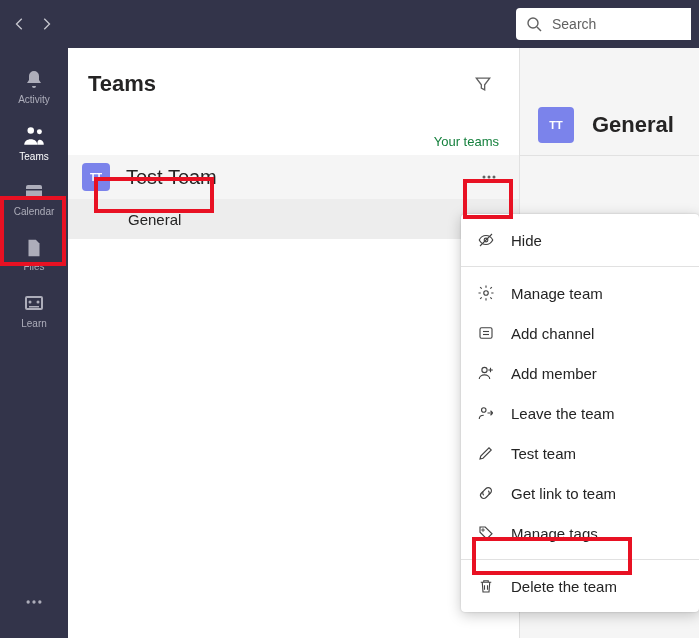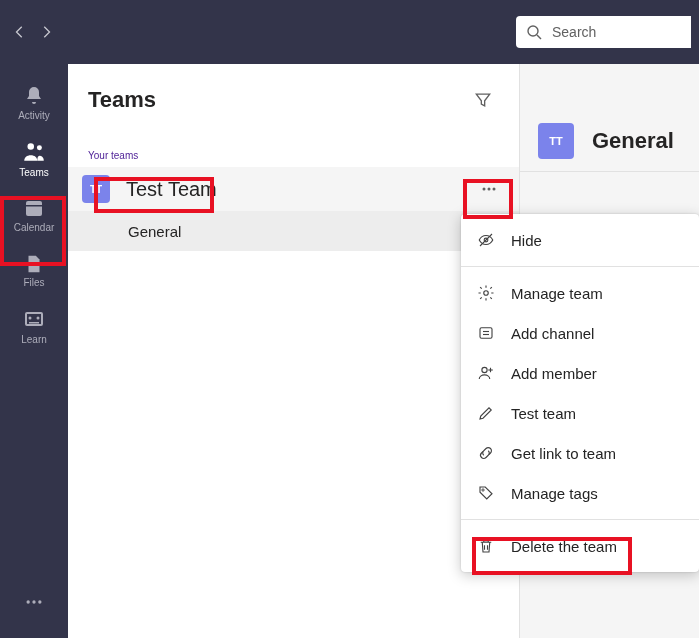--- a/index.html
+++ b/index.html
@@ -1,39 +1,39 @@
 <!DOCTYPE html>
 <html><head>
   <meta charset="utf-8">
   <style>
     * { margin:0; padding:0; box-sizing:border-box; font-family:"Segoe UI",-apple-system,BlinkMacSystemFont,sans-serif; }
     html,body{width:699px;height:638px;overflow:hidden;background:#fff;}
     .root{display:flex;flex-direction:column;width:699px;height:638px;}
     
-    .titlebar{height:64px;background:#33344A;display:flex;align-items:center;padding:0 8px;}
+    .titlebar{height:48px;background:#33344A;display:flex;align-items:center;padding:0 8px;}
     .nav-arrow{width:24px;height:24px;display:flex;align-items:center;justify-content:center;color:#c8c8d0;border-radius:4px;margin-right:2px;}
     .titlebar-spacer{flex:1;}
     .searchbar{width:175px;height:32px;background:#fff;border-radius:4px 0 0 4px;display:flex;align-items:center;padding:0 10px;color:#616161;}
     .searchbar svg{margin-right:10px;}
     .searchbar-text{font-size:14px;color:#616161;}
     
     .main{flex:1;display:flex;min-height:0;}
     
     .rail{width:68px;background:#33344A;display:flex;flex-direction:column;align-items:center;padding-top:10px;position:relative;}
     .rail-item{width:80px;height:56px;display:flex;flex-direction:column;align-items:center;justify-content:center;color:#adadba;font-size:10px;cursor:pointer;}
     .rail-item.selected{color:#fff;}
     .rail-item .rail-label{margin-top:2px;}
     .rail-item svg{display:block;}
     .rail-more{width:68px;height:48px;display:flex;align-items:center;justify-content:center;color:#adadba;}
     
     .panel{width:452px;background:#fff;border-right:1px solid #e1e1e1;display:flex;flex-direction:column;position:relative;}
     .panel-header{height:72px;display:flex;align-items:center;justify-content:space-between;padding:0 20px;}
     .panel-title{font-size:22px;font-weight:700;color:#252424;}
     .filter-btn{color:#616161;display:flex;align-items:center;justify-content:center;width:32px;height:32px;}
-    .section-label{font-size:10px;color:#4c1d95;padding:14px 20px 6px;}
+    .section-label{font-size:13px;color:#15803d;padding:14px 20px 6px;text-align:right;}
     .team-row{height:44px;display:flex;align-items:center;padding:0 14px;background:#f5f5f5;}
     .team-avatar{width:28px;height:28px;background:#7b83eb;border-radius:4px;display:flex;align-items:center;justify-content:center;color:#fff;font-size:10px;font-weight:600;}
     .team-name{margin-left:16px;font-size:20px;color:#252424;flex:1;}
     .team-more{width:32px;height:32px;display:flex;align-items:center;justify-content:center;color:#616161;}
     .channel-row{height:40px;display:flex;align-items:center;padding-left:60px;background:#ededed;font-size:15px;color:#252424;}
     
     .content{flex:1;background:#f5f5f5;display:flex;flex-direction:column;}
     .content-top{height:46px;background:#f5f5f5;}
     .content-header{height:62px;display:flex;align-items:center;padding:0 18px;background:#f5f5f5;border-bottom:1px solid #e1e1e1;}
     .content-avatar{width:36px;height:36px;background:#7b83eb;border-radius:4px;display:flex;align-items:center;justify-content:center;color:#fff;font-size:11px;font-weight:600;}
@@ -193,20 +193,28 @@
     <svg width="18" height="18" viewBox="0 0 24 24">
         <circle cx="10" cy="8" r="3.5" fill="none" stroke="#424242" stroke-width="1.5"></circle>
         <path d="M3 20c0-3 3-5.5 7-5.5s7 2.5 7 5.5" fill="none" stroke="#424242" stroke-width="1.5"></path>
         <line x1="18" y1="5" x2="18" y2="11" stroke="#424242" stroke-width="1.5"></line>
         <line x1="15" y1="8" x2="21" y2="8" stroke="#424242" stroke-width="1.5"></line>
       </svg>
     <span>Add member</span>
   </div>
   <div class="ctx-item">
     <svg width="18" height="18" viewBox="0 0 24 24">
+        <circle cx="9" cy="8" r="3" fill="none" stroke="#424242" stroke-width="1.5"></circle>
+        <path d="M3 20c0-3 2.5-5 6-5" fill="none" stroke="#424242" stroke-width="1.5"></path>
+        <path d="M14 12h7m0 0l-3-3m3 3l-3 3" fill="none" stroke="#424242" stroke-width="1.5"></path>
+      </svg>
+    <span>Leave the team</span>
+  </div>
+  <div class="ctx-item">
+    <svg width="18" height="18" viewBox="0 0 24 24">
         <path d="M4 20l1-4L16 5l3 3L8 19l-4 1Z" fill="none" stroke="#424242" stroke-width="1.5"></path>
       </svg>
     <span>Test team</span>
   </div>
   <div class="ctx-item">
     <svg width="18" height="18" viewBox="0 0 24 24">
         <path d="M9 15a4 4 0 0 1 0-6l3-3a4 4 0 0 1 6 6l-2 2" fill="none" stroke="#424242" stroke-width="1.5"></path>
         <path d="M15 9a4 4 0 0 1 0 6l-3 3a4 4 0 0 1-6-6l2-2" fill="none" stroke="#424242" stroke-width="1.5"></path>
       </svg>
     <span>Get link to team</span>

